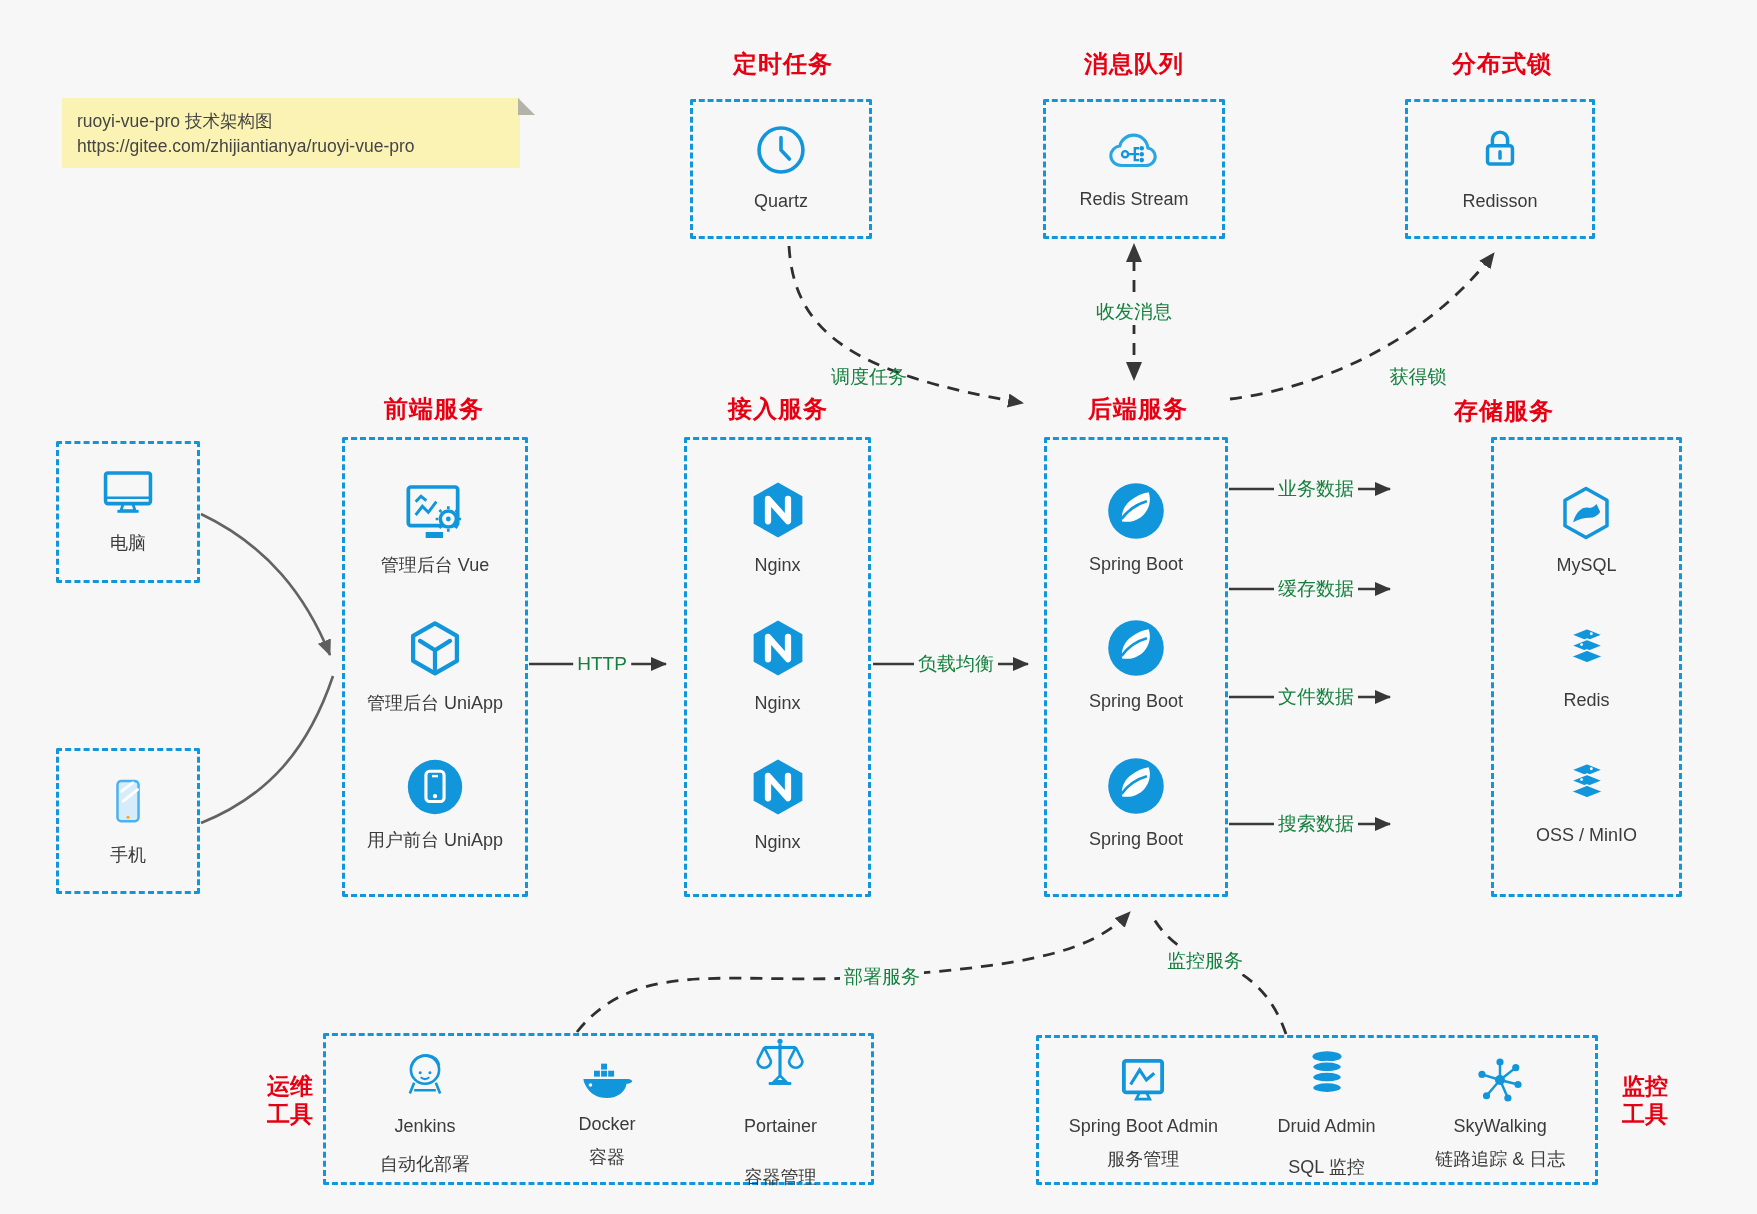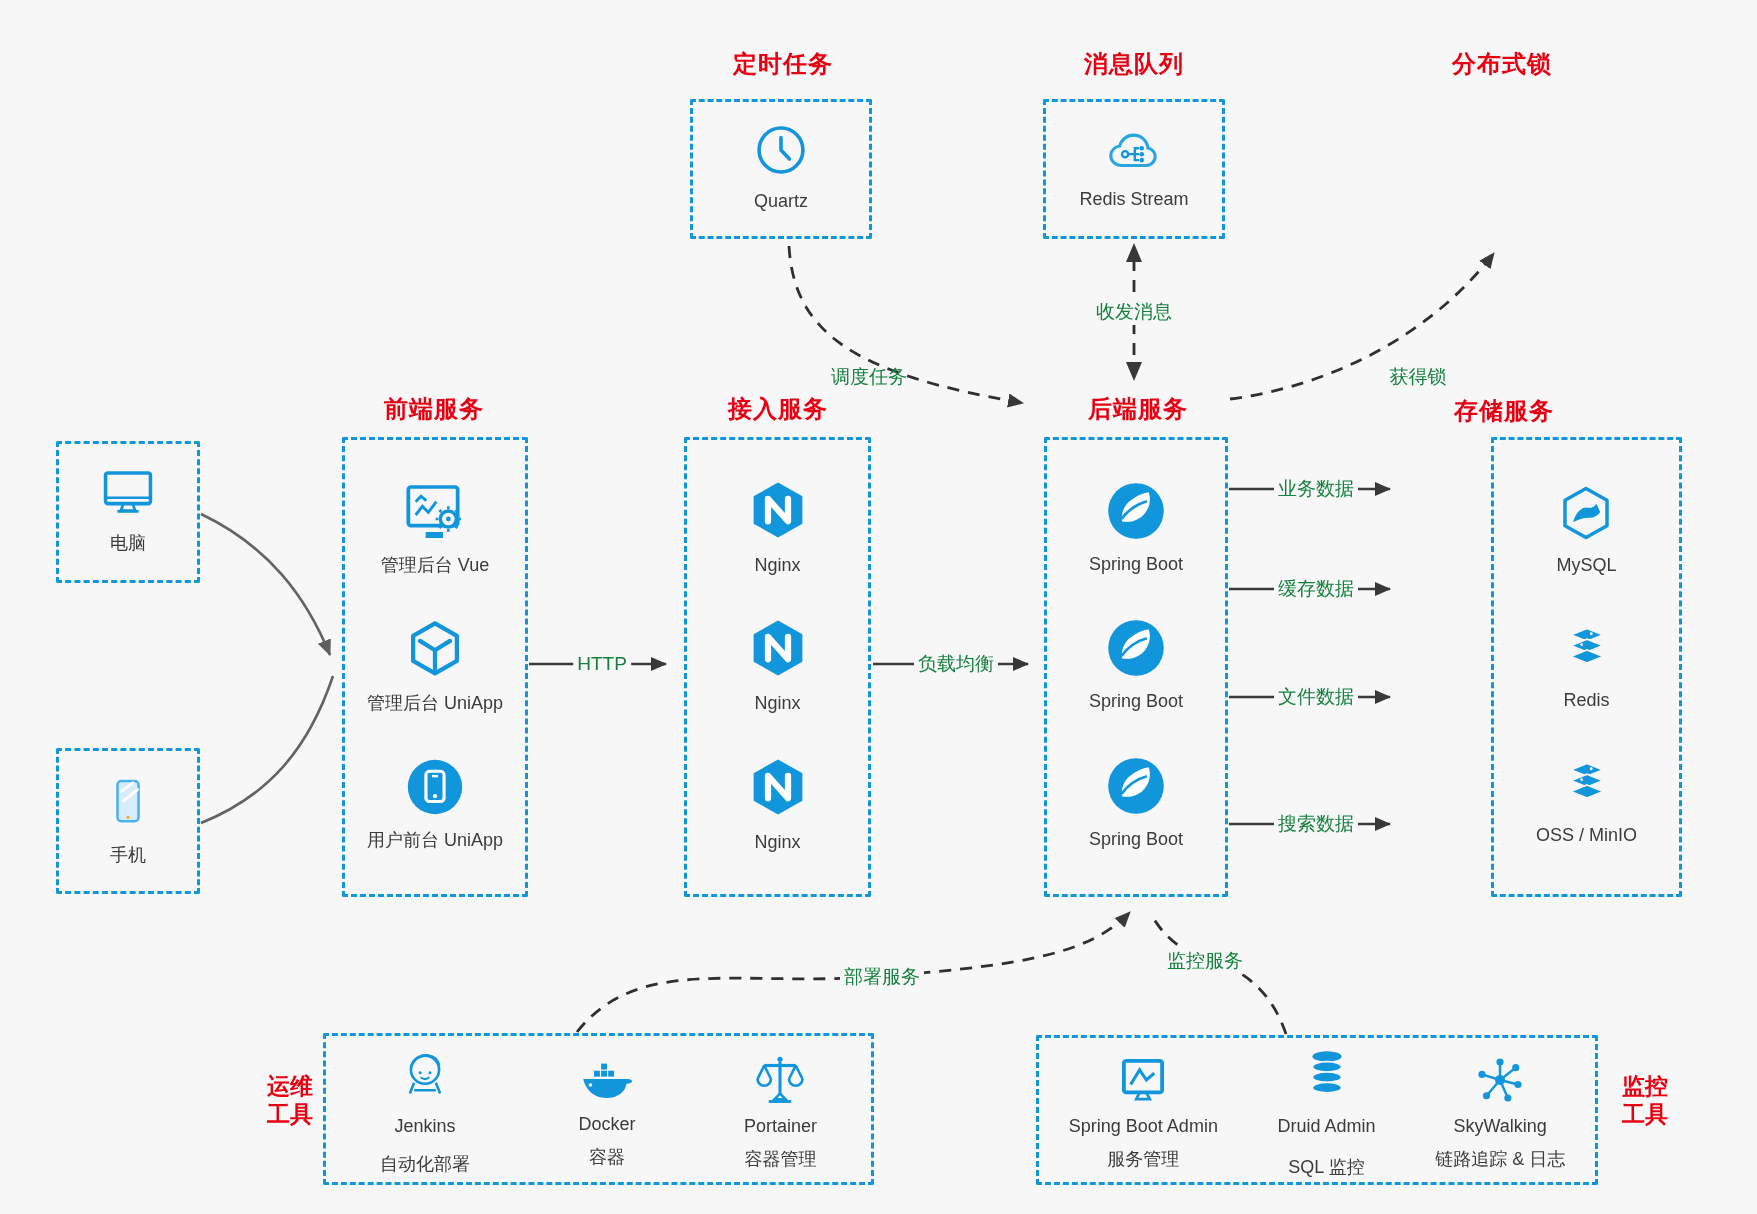--- a/index.html
+++ b/index.html
@@ -56,20 +56,25 @@
 
     <path d="M789,246 C794,332 852,374 1023,403" fill="none" stroke="#2f2f2f" stroke-width="2.8" stroke-dasharray="12 9" marker-end="url(#mDark)"></path>
     <path d="M1134,259 V365" fill="none" stroke="#2f2f2f" stroke-width="2.8" stroke-dasharray="12 9"></path>
     <polygon points="1126,262 1142,262 1134,243" fill="#383838"></polygon>
     <polygon points="1126,362 1142,362 1134,381" fill="#383838"></polygon>
     <path d="M1230,399 C1332,386 1432,334 1494,253" fill="none" stroke="#2f2f2f" stroke-width="2.8" stroke-dasharray="12 9" marker-end="url(#mDark)"></path>
     <path d="M577,1032 C640,953 740,988 884,976 C1030,965 1092,952 1130,912" fill="none" stroke="#2f2f2f" stroke-width="2.8" stroke-dasharray="12 9" marker-end="url(#mDark)"></path>
     <path d="M1286,1034 C1273,996 1249,971 1208,959 C1180,951 1164,936 1152,916" fill="none" stroke="#2f2f2f" stroke-width="2.8" stroke-dasharray="12 9"></path>
   </svg>
 
+  <div class="note">
+    <span class="note-fold"></span>
+    <div>ruoyi-vue-pro 技术架构图</div>
+    <div>https://gitee.com/zhijiantianya/ruoyi-vue-pro</div>
+  </div>
 
   <div class="sec-title" style="left:783px;top:48px;">定时任务</div>
   <div class="sec-title" style="left:1134px;top:48px;">消息队列</div>
   <div class="sec-title" style="left:1502px;top:48px;">分布式锁</div>
   <div class="sec-title" style="left:434px;top:393px;">前端服务</div>
   <div class="sec-title" style="left:778px;top:393px;">接入服务</div>
   <div class="sec-title" style="left:1138px;top:393px;">后端服务</div>
   <div class="sec-title" style="left:1504px;top:395px;">存储服务</div>
   <div class="side-title" style="left:290px;top:1072px;">
     <div>运维</div>
@@ -97,20 +102,30 @@
         <circle cx="16.5" cy="24.5" r="2.6" fill="none" stroke="#1296db" stroke-width="2"></circle>
         <path d="M19.2 24.5h5.5 M24.7 24.5v-5h3.5 M24.7 24.5v5h3.5 M24.7 24.5h3.5" fill="none" stroke="#1296db" stroke-width="2"></path>
         <circle cx="30.5" cy="19.5" r="1.9" fill="#1296db"></circle>
         <circle cx="30.5" cy="24.5" r="1.9" fill="#1296db"></circle>
         <circle cx="30.5" cy="29.5" r="1.9" fill="#1296db"></circle>
       </svg>
       <div class="lbl">Redis Stream</div>
     </div>
   </div>
 
+  <div class="box vbox" style="left:1405px;top:99px;width:190px;height:140px;">
+    <div class="item">
+      <svg class="icon" width="52" height="54" viewBox="0 0 48 48">
+        <path d="M17 20 v-5.5 a7 7 0 0 1 14 0 V20" fill="none" stroke="#1296db" stroke-width="3.2"></path>
+        <rect x="12.5" y="20" width="23" height="17" rx="2.5" fill="none" stroke="#1296db" stroke-width="3.2"></rect>
+        <path d="M24 25.5v6" stroke="#1296db" stroke-width="3.2" stroke-linecap="round"></path>
+      </svg>
+      <div class="lbl">Redisson</div>
+    </div>
+  </div>
 
   <div class="box vbox" style="left:56px;top:441px;width:144px;height:142px;">
     <div class="item">
       <svg class="icon" width="62" height="52" viewBox="0 0 48 44">
         <rect x="5" y="5" width="38" height="26" rx="2" fill="none" stroke="#1296db" stroke-width="3"></rect>
         <path d="M5 26 h38" stroke="#1296db" stroke-width="2"></path>
         <path d="M20 31 l-2 6 h12 l-2-6" fill="none" stroke="#1296db" stroke-width="2.4"></path>
         <path d="M15 37.5 h18" stroke="#1296db" stroke-width="2.4"></path>
       </svg>
       <div class="lbl">电脑</div>
@@ -257,21 +272,21 @@
         <rect x="13" y="15" width="5" height="5" fill="#1296db"></rect>
         <rect x="19" y="15" width="5" height="5" fill="#1296db"></rect>
         <rect x="25" y="15" width="5" height="5" fill="#1296db"></rect>
         <rect x="19" y="9" width="5" height="5" fill="#1296db"></rect>
         <path d="M4 22h38c1.6 0 3 .8 3.5 2-1 1.5-3 2.3-5 2-1 7-7.5 12-16.5 12-8.5 0-14.5-4-17.5-9.5-1.4-2-2.2-4.3-2.5-6.5z" fill="#1296db"></path>
         <circle cx="10" cy="27" r="1.5" fill="#ffffff"></circle>
       </svg>
       <div class="lbl">Docker</div>
       <div class="lbl">容器</div>
     </div>
-    <div class="item" style="gap:6px;">
+    <div class="item" style="gap:24px;">
       <svg class="icon" width="54" height="56" viewBox="0 0 48 48">
         <circle cx="24" cy="6.5" r="2.3" fill="#1296db"></circle>
         <path d="M24 9 v28" stroke="#1296db" stroke-width="2.8"></path>
         <path d="M10 12 h28" stroke="#1296db" stroke-width="2.8"></path>
         <path d="M10 12 l-6 12 M10 12 l6 12" fill="none" stroke="#1296db" stroke-width="2.4"></path>
         <path d="M4 24 a6 6 0 0 0 12 0" fill="none" stroke="#1296db" stroke-width="2.4"></path>
         <path d="M38 12 l-6 12 M38 12 l6 12" fill="none" stroke="#1296db" stroke-width="2.4"></path>
         <path d="M32 24 a6 6 0 0 0 12 0" fill="none" stroke="#1296db" stroke-width="2.4"></path>
         <path d="M24 37 l-5 5 h10 z" fill="none" stroke="#1296db" stroke-width="2.2"></path>
         <path d="M14 44 h20" stroke="#1296db" stroke-width="2.6"></path>

